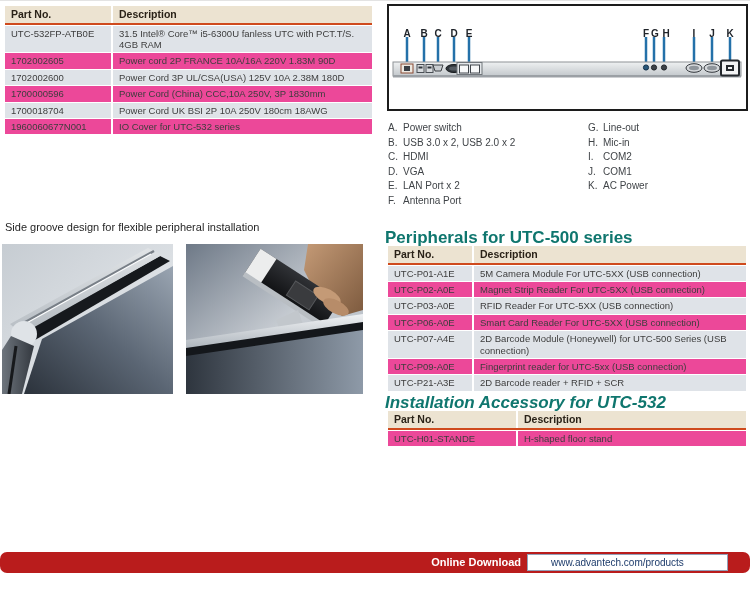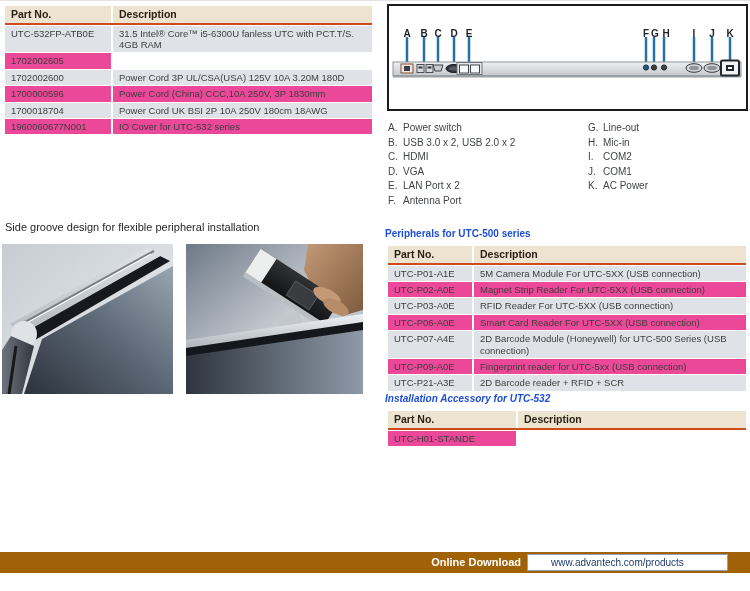--- a/index.html
+++ b/index.html
@@ -17,21 +17,21 @@
   .g .td{background:#dfe3e8;}
   .w .td{background:#ec4899;}
 
   .tbl-main{left:5px;top:5px;width:367px;}
   .tbl-main .c1{width:106px;}
   .tbl-periph{left:388px;top:245px;width:358px;}
   .tbl-periph .c1{width:84px;}
   .tbl-acc{left:388px;top:410px;width:358px;}
   .tbl-acc .c1{width:128px;}
 
-  .sec-title{position:absolute;font-weight:bold;font-size:10px;color:#1d4ed8;}
+  .sec-title{position:absolute;font-weight:bold;font-size:17px;color:#0f766e;}
   #periph-title{left:385px;top:227px;}
   #acc-title{left:385px;top:392px;font-style:italic;}
 
   .caption{position:absolute;left:5px;top:220px;font-size:11px;color:#262626;}
 
   
   .diagram{position:absolute;left:387px;top:3px;width:361px;height:107px;border:2px solid #1c1c1c;
            background:#fff;box-sizing:border-box;}
   .diagram svg{position:absolute;left:0;top:0;}
   .port-label{position:absolute;top:22px;transform:translateX(-50%);
@@ -43,45 +43,46 @@
   .legend-right{left:588px;top:121px;}
   .lg-row{height:14.5px;display:flex;align-items:flex-start;}
   .lg-key{width:15px;flex:none;}
 
   
   .photo{position:absolute;top:243px;}
   #photo-l{left:2px;}
   #photo-r{left:186px;}
 
   
-  .footer{position:absolute;left:0;top:551px;width:750px;height:21px;background:#a16207;}
+  .footer{position:absolute;left:0;top:551px;width:750px;height:21px;background:#b91c1c;border-radius:7px;}
   .footer-label{position:absolute;right:229px;top:0;line-height:21px;color:#fff;font-weight:bold;font-size:11px;}
   .url-box{position:absolute;left:527px;top:2px;width:176px;height:15px;background:#fff;
            border:1px solid #93a1b8;line-height:15px;font-size:10px;color:#1d3b6b;padding-left:23px;}
 </style>
 </head>
 <body>
 
 <div class="page">
 
   <div class="tbl tbl-main">
     <div class="thead">
       <div class="td c1">Part No.</div>
       <div class="td c2">Description</div>
     </div>
     <div class="tr g">
       <div class="td c1">UTC-532FP-ATB0E</div>
       <div class="td c2">31.5 Intel® Core™ i5-6300U fanless UTC with PCT.T/S. 4GB RAM</div>
     </div>
     <div class="tr w">
       <div class="td c1">1702002605</div>
+      <div class="td c2">Power cord 2P FRANCE 10A/16A 220V 1.83M 90D</div>
     </div>
     <div class="tr g">
       <div class="td c1">1702002600</div>
-      <div class="td c2">Power Cord 3P UL/CSA(USA) 125V 10A 3.20M 180D</div>
+      <div class="td c2">Power Cord 3P UL/CSA(USA) 125V 10A 2.38M 180D</div>
     </div>
     <div class="tr w">
       <div class="td c1">1700000596</div>
       <div class="td c2">Power Cord (China) CCC,10A 250V, 3P 1830mm</div>
     </div>
     <div class="tr g">
       <div class="td c1">1700018704</div>
       <div class="td c2">Power Cord UK BSI 2P 10A 250V 180cm 18AWG</div>
     </div>
     <div class="tr w">
@@ -338,20 +339,21 @@
   </div>
 
   <div class="sec-title" id="acc-title">Installation Accessory for UTC-532</div>
   <div class="tbl tbl-acc">
     <div class="thead">
       <div class="td c1">Part No.</div>
       <div class="td c2">Description</div>
     </div>
     <div class="tr w">
       <div class="td c1">UTC-H01-STANDE</div>
+      <div class="td c2">H-shaped floor stand</div>
     </div>
   </div>
 
   <div class="footer">
     <span class="footer-label">Online Download</span>
     <div class="url-box">
       <span>www.advantech.com/products</span>
     </div>
   </div>
 

